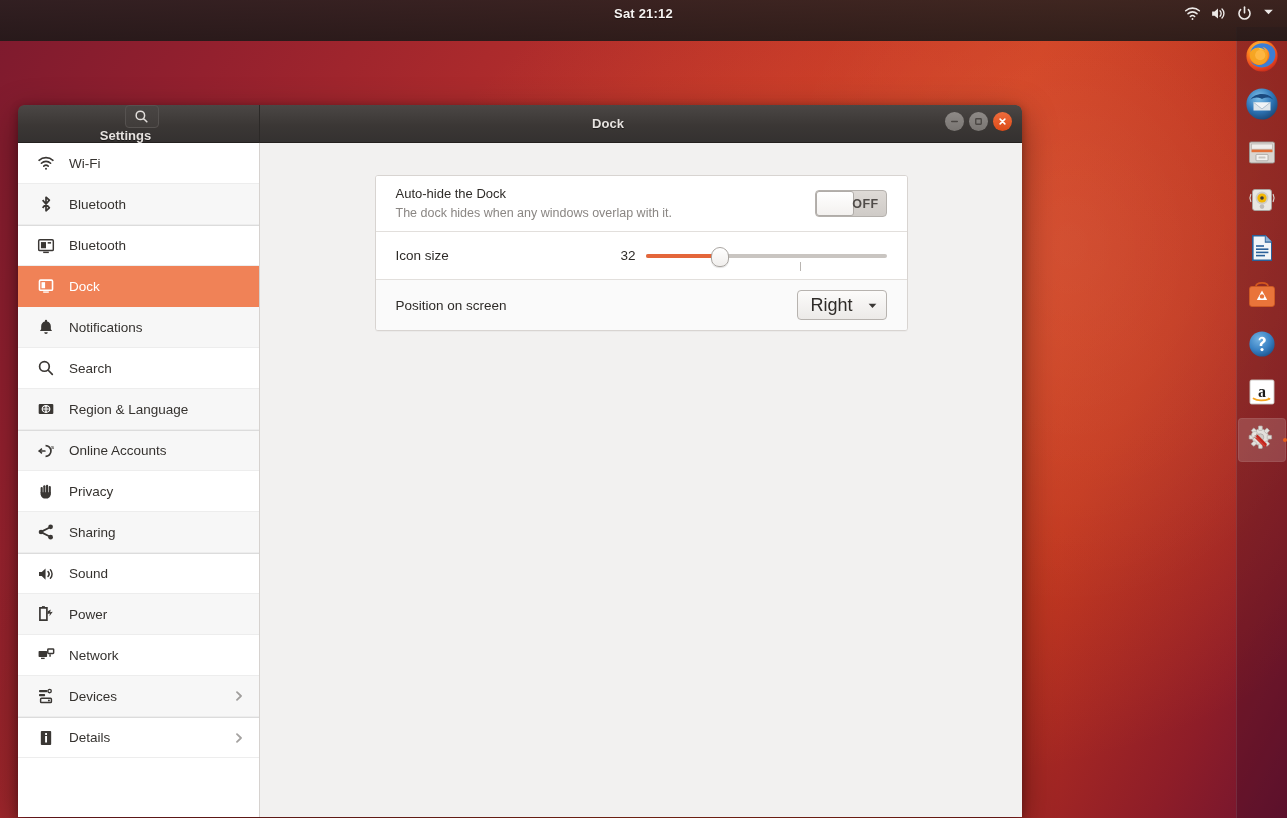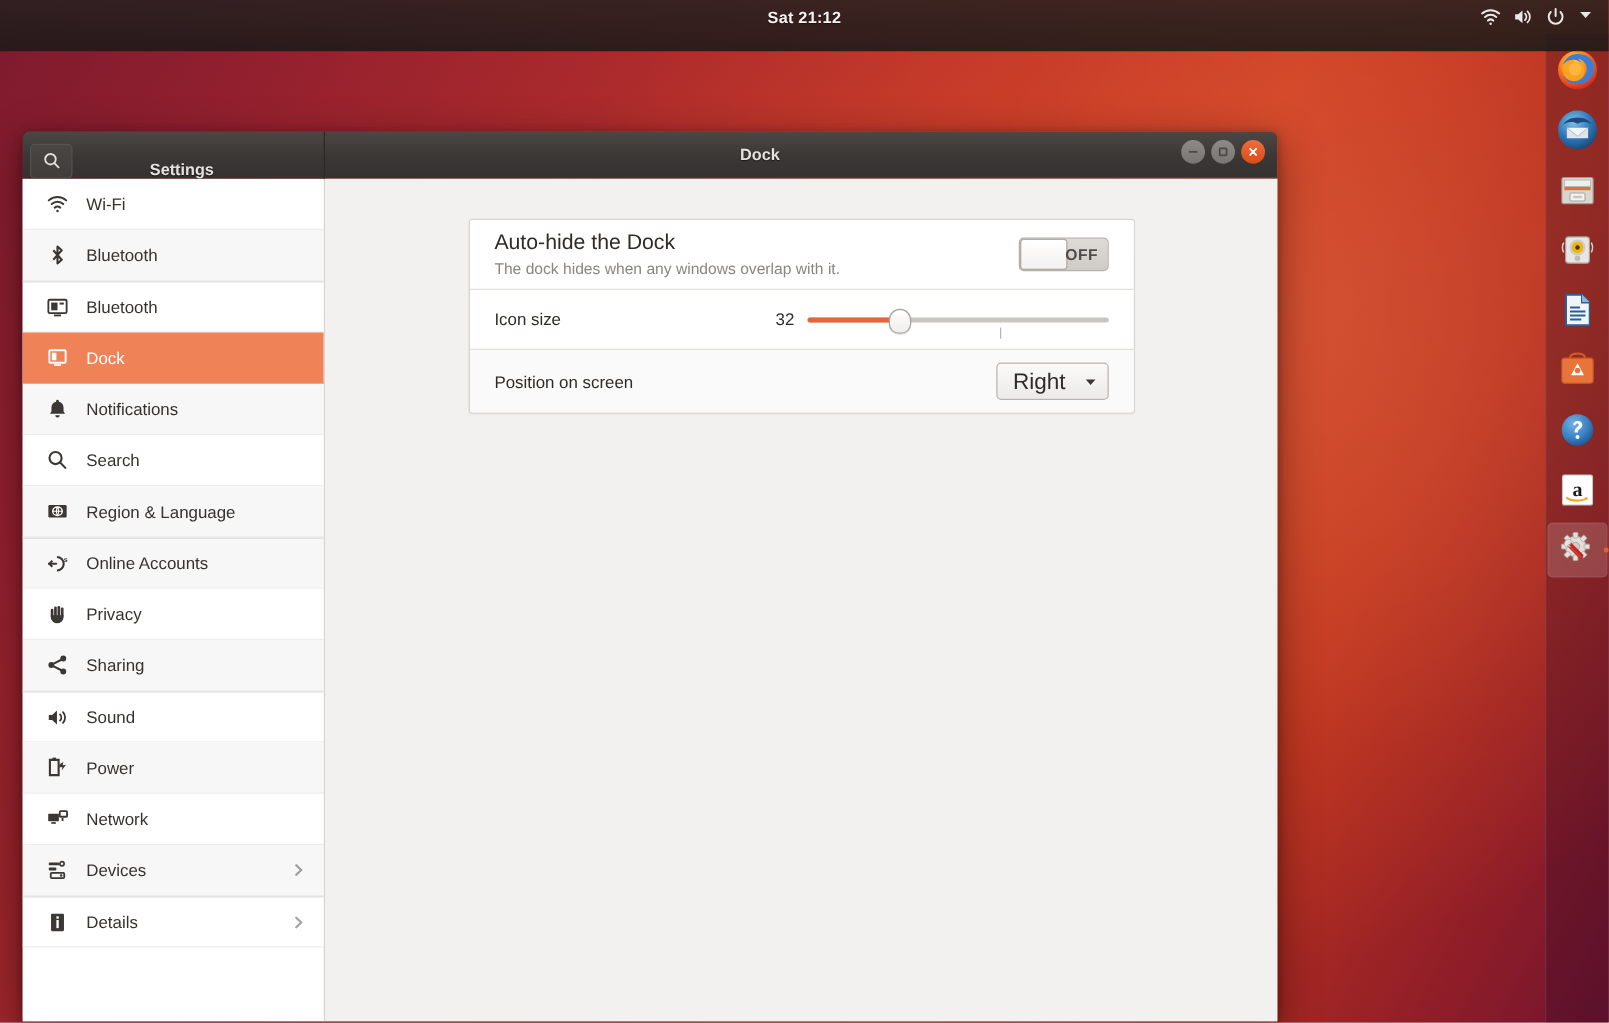--- a/index.html
+++ b/index.html
@@ -134,23 +134,24 @@
     background: linear-gradient(180deg, #4b4745 0%, #3b3735 55%, #343130 100%);
     border-bottom: 1px solid #24211f;
     border-radius: 6px 6px 0 0;
     display: flex;
     align-items: center;
   }
   #titlebar-left {
     width: 242px;
     height: 38px;
     display: flex;
-    align-items: flex-end;
+    align-items: center;
     position: relative;
     border-right: 1px solid #2c2927;
+    flex-direction: column;
   }
   #search-btn {
     margin-left: 6px;
     width: 34px; height: 28px;
     border: 1px solid #565250;
     border-radius: 4px;
     background: linear-gradient(180deg, #4a4644 0%, #403c3a 100%);
     display: flex;
     align-items: center;
     justify-content: center;
@@ -268,21 +269,21 @@
     border-bottom: 1px solid #e2dfdc;
     background: #ffffff;
   }
   .row:last-child { border-bottom: none; background: #fafafa; }
   .row.autohide { height: 56px; }
   .row.iconsize { height: 48px; }
   .row.position { height: 50px; }
 
   .row-texts { flex: 1; }
   .row-title {
-    font-size: 17px;
+    font-size: 13px;
     color: #2e2b28;
     line-height: 1.3;
   }
   .row-sub {
     font-size: 12.5px;
     color: #8a8683;
     margin-top: 2px;
     line-height: 1.3;
   }
   .row-label {

